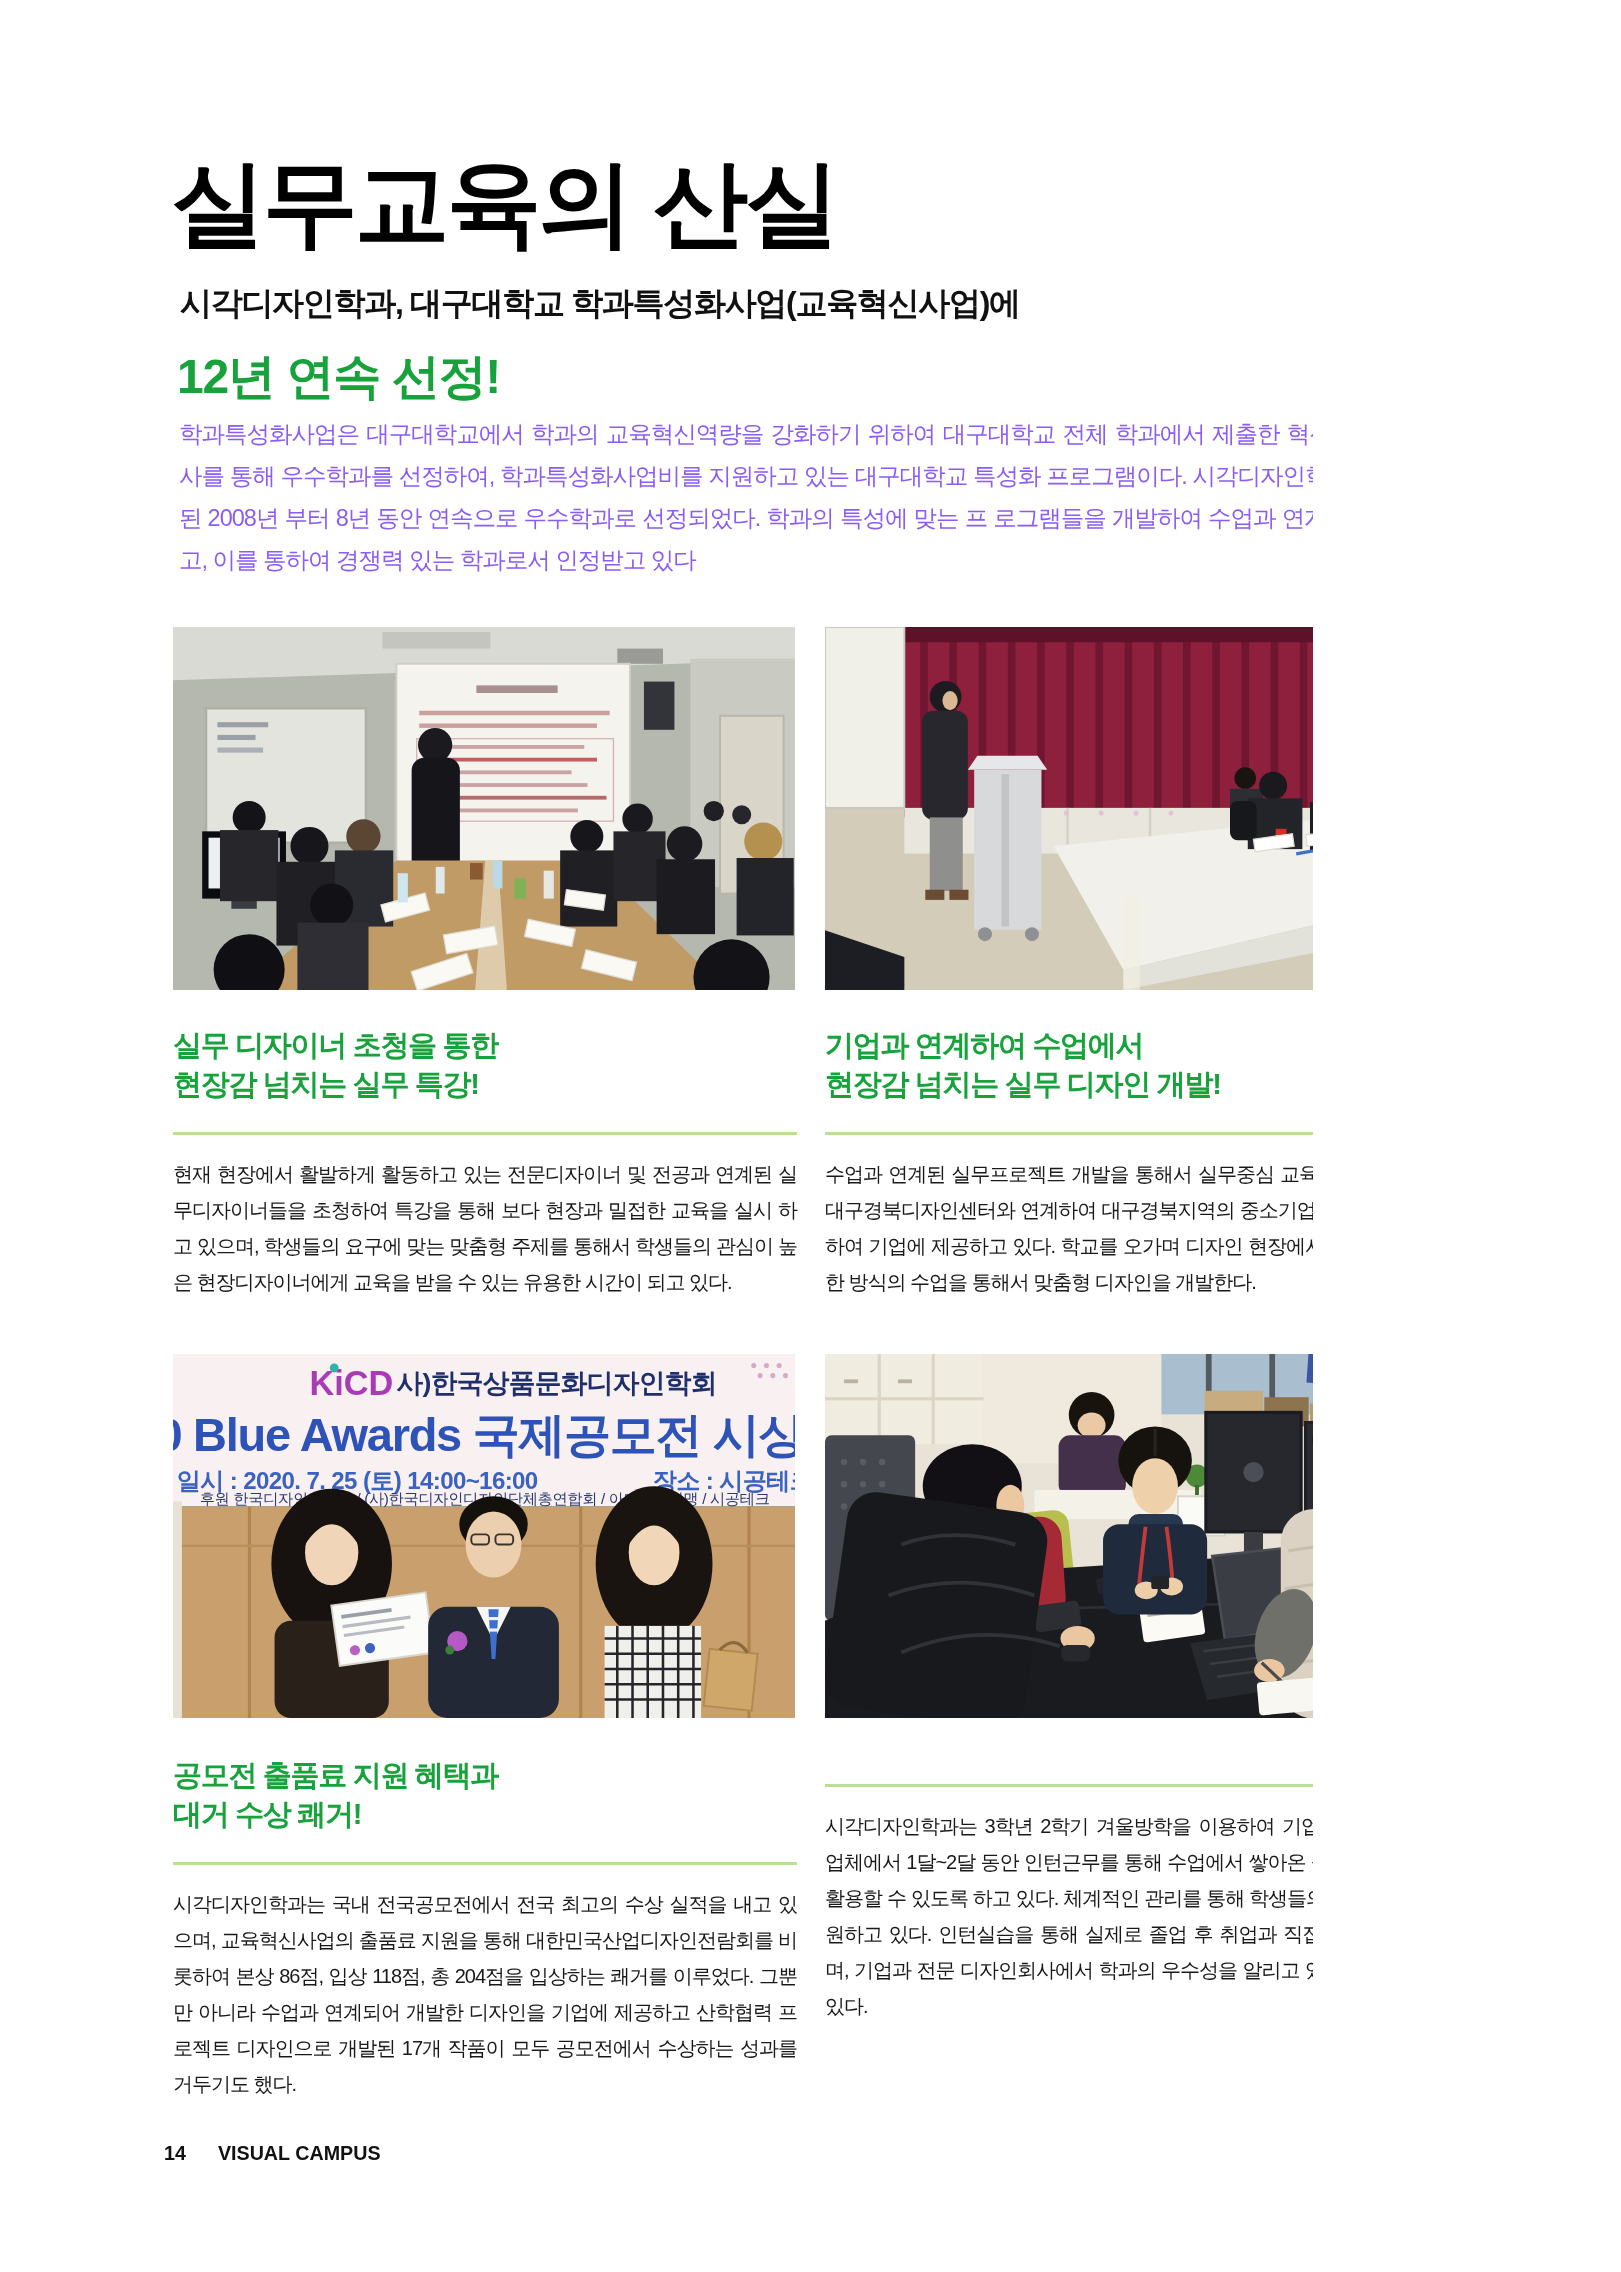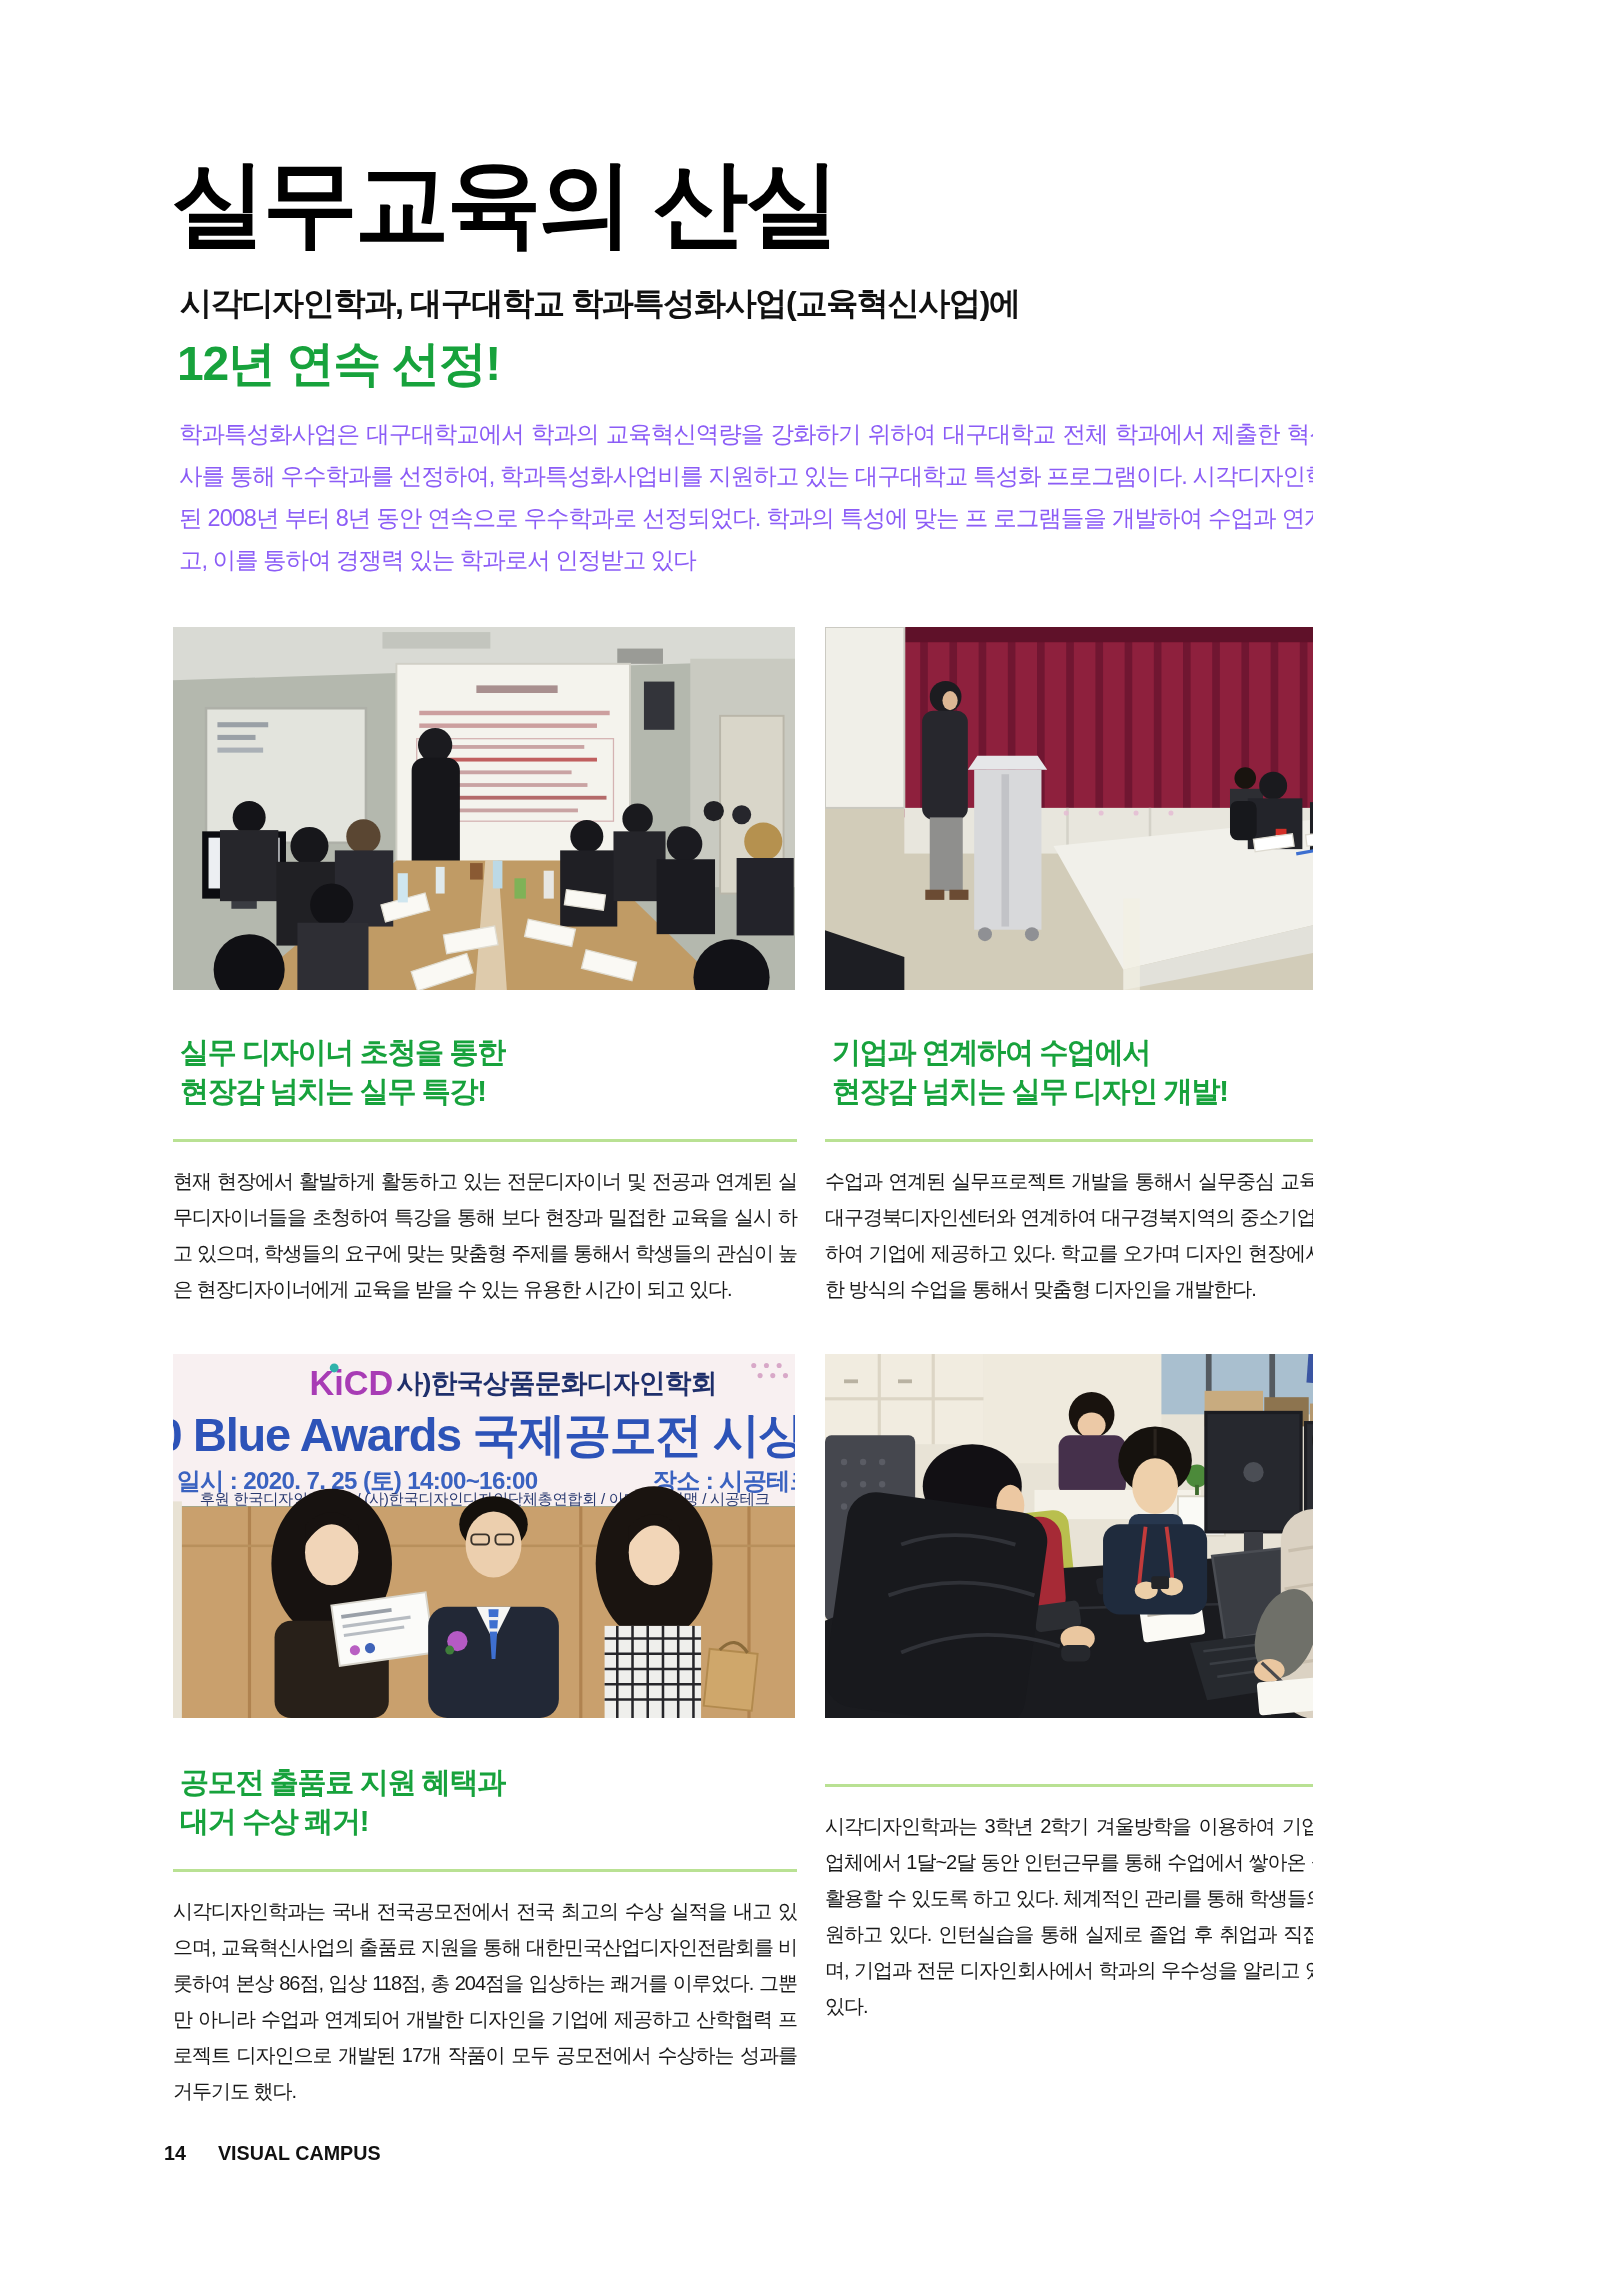--- a/index.html
+++ b/index.html
@@ -1,35 +1,35 @@
 <!DOCTYPE html>
 <html style="font-size:10.2px"><head>
 <meta charset="utf-8">
 <style>
   html,body{margin:0;padding:0;background:#ffffff;}
   #page{position:relative;width:1313px;height:2273px;background:#ffffff;overflow:hidden;
         font-family:"Liberation Sans","DejaVu Sans",sans-serif;color:#1c1c1c;}
   .abs{position:absolute;}
   .page-title{left:171px;top:156px;font-size:95px;font-weight:900;letter-spacing:-3.2px;color:#000;line-height:1;}
   .subtitle{left:180px;top:286px;font-size:32px;font-weight:700;letter-spacing:-1.3px;color:#111;line-height:1.1;}
-  .highlight{left:177px;top:339px;font-size:48px;font-weight:800;letter-spacing:-1.3px;line-height:1.05;}
+  .highlight{left:177px;top:352px;font-size:48px;font-weight:800;letter-spacing:-1.3px;line-height:1.05;}
   .intro{left:179px;top:413px;width:1295px;font-size:23.5px;line-height:42px;letter-spacing:-1px;
          color:#8b5cf6;text-align:justify;}
   .photo{overflow:hidden;background:#0f766e;}
   .photo svg{display:block;width:100%;height:100%;}
   .ph1{left:173px;top:627px;width:622px;height:363px;}
   .ph2{left:825px;top:627px;width:624px;height:363px;}
   .ph3{left:173px;top:1354px;width:622px;height:364px;}
   .ph4{left:825px;top:1354px;width:624px;height:364px;}
   .section{width:624px;}
   .sec1{left:173px;top:1026px;}
   .sec2{left:825px;top:1026px;}
   .sec3{left:173px;top:1756px;}
   .sec4{left:825px;top:1756px;}
-  .sec-h{font-size:29px;line-height:39px;font-weight:700;letter-spacing:-1.3px;margin:7px;}
+  .sec-h{font-size:29px;line-height:39px;font-weight:700;letter-spacing:-1.3px;margin:0;}
   .divider{margin-top:28px;height:2.5px;border:none;}
   .sec-body{margin-top:21.6px;font-size:20px;line-height:36px;letter-spacing:-1px;color:#191919;text-align:justify;}
   .footer{left:164px;top:2142px;display:flex;align-items:center;gap:32px;
           font-size:19.7px;font-weight:700;color:#111;}
 </style>
 </head>
 <body>
 
 <div id="page">
 

